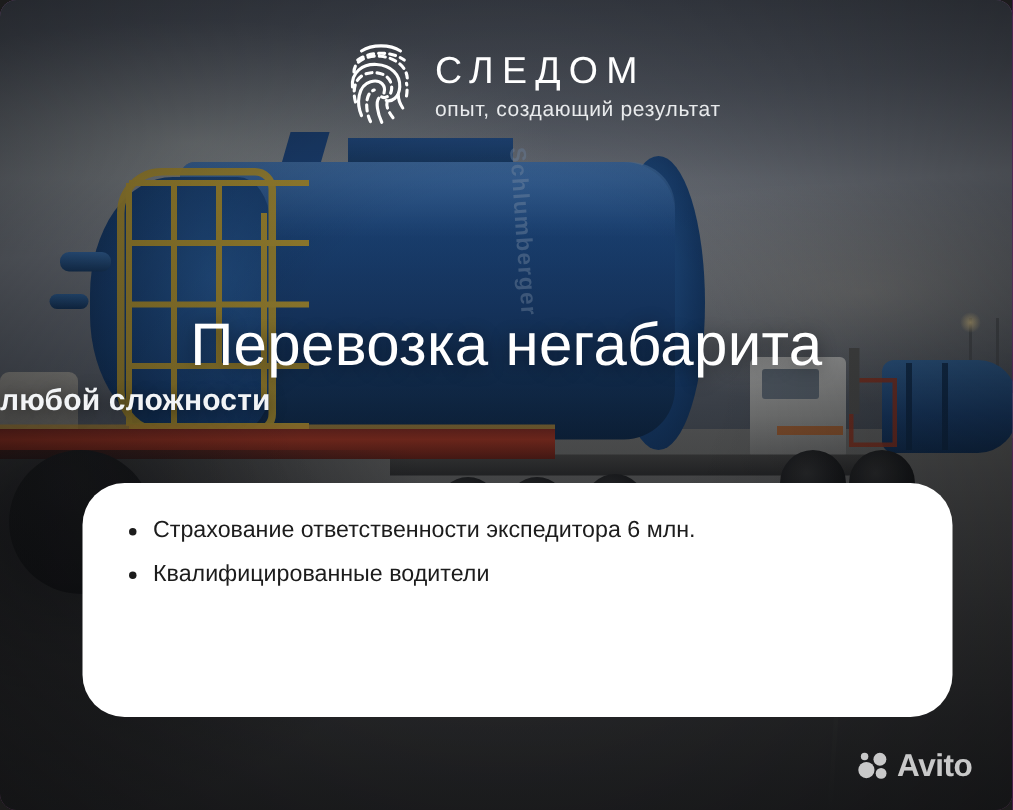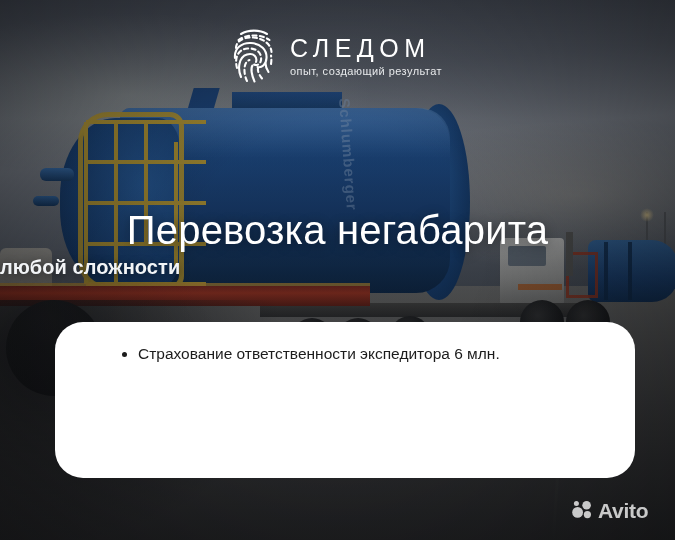--- a/index.html
+++ b/index.html
@@ -8,20 +8,21 @@
     font-family:"Liberation Sans", sans-serif;
     background:#1c1c1c;
     overflow:hidden;
   }
 
   #advert {
     position:relative;
     width:675px; height:540px;
     overflow:hidden;
     background:#701a75;
+    border-radius:11px;
   }
 
   
   .photo { position:absolute; inset:0; overflow:hidden; }
 
   .sky {
     position:absolute; left:0; top:0; width:675px; height:300px;
     background:linear-gradient(175deg,#6d737c 0%,#767c85 28%,#8a8f96 48%,#6e747d 70%,#4b5158 100%);
   }
   .sky-haze {
@@ -194,21 +195,21 @@
     position:absolute; left:228px; top:27px;
     display:flex; align-items:center; gap:10px;
   }
   .fingerprint { width:52px; height:56px; display:block; }
   .logo-text { display:flex; flex-direction:column; justify-content:center; padding-top:3px; }
   .logo-word {
     color:#fff; font-size:25px; letter-spacing:5.5px; line-height:1;
     text-transform:uppercase; font-weight:400;
   }
   .logo-tag {
-    color:#e8eaec; font-size:11px; letter-spacing:.45px; margin-top:5px; line-height:1;
+    color:#e8eaec; font-size:14px; letter-spacing:.45px; margin-top:5px; line-height:1;
   }
 
   
   .headline {
     position:absolute; left:0; top:210px; width:675px; text-align:center;
     color:#fff; font-size:40px; font-weight:400; line-height:1;
     letter-spacing:.2px;
     text-shadow:0 2px 12px rgba(0,0,0,.45);
   }
   .subhead {
@@ -216,35 +217,35 @@
     color:#f2f4f6; font-size:20px; font-weight:bold; line-height:1;
     letter-spacing:.1px;
     text-shadow:0 2px 10px rgba(0,0,0,.5);
   }
 
   
   .card {
     position:absolute; left:55px; top:322px; width:580px; height:156px;
     background:#fff; border-radius:28px;
   }
-  .bullets { list-style:none; padding:17px 0 0 47px;margin-left:36px; }
+  .bullets { list-style:none; padding:17px 0 0 47px; }
   .bullets li {
     position:relative;
     color:#1c1c1c; font-size:15.5px; line-height:29px;
     white-space:nowrap;
   }
   .bullets li::before {
     content:""; position:absolute; left:-16px; top:12.5px;
     width:5px; height:5px; border-radius:50%; background:#1c1c1c;
   }
 
   
   .avito {
     position:absolute; left:572px; top:500px;
-    display:flex; align-items:flex-start; gap:4px;
+    display:flex; align-items:center; gap:4px;
     opacity:.82;
   }
   .avito-dots { width:22px; height:20px; display:block; }
   .avito-word {
     color:#f0f0f0; font-size:21px; font-weight:bold; line-height:1; letter-spacing:-.3px;
   }
 </style>
 </head>
 <body>
 
@@ -334,20 +335,21 @@
       <div class="logo-tag">опыт, создающий результат</div>
     </div>
   </div>
 
   <div class="headline">Перевозка негабарита</div>
   <div class="subhead">любой сложности</div>
 
   <div class="card">
     <ul class="bullets" id="bulletList">
         <li>Страхование ответственности экспедитора 6 млн.</li>
+        <li>Квалифицированные водители</li>
       </ul>
   </div>
 
   <div class="avito">
     <svg class="avito-dots" viewBox="0 0 22 20">
       <g fill="#f0f0f0">
         <circle cx="5.6" cy="12.4" r="5.4"></circle>
         <circle cx="15.4" cy="14.6" r="3.6"></circle>
         <circle cx="14.6" cy="5.2" r="4.3"></circle>
         <circle cx="4.4" cy="3.4" r="2.5"></circle>

